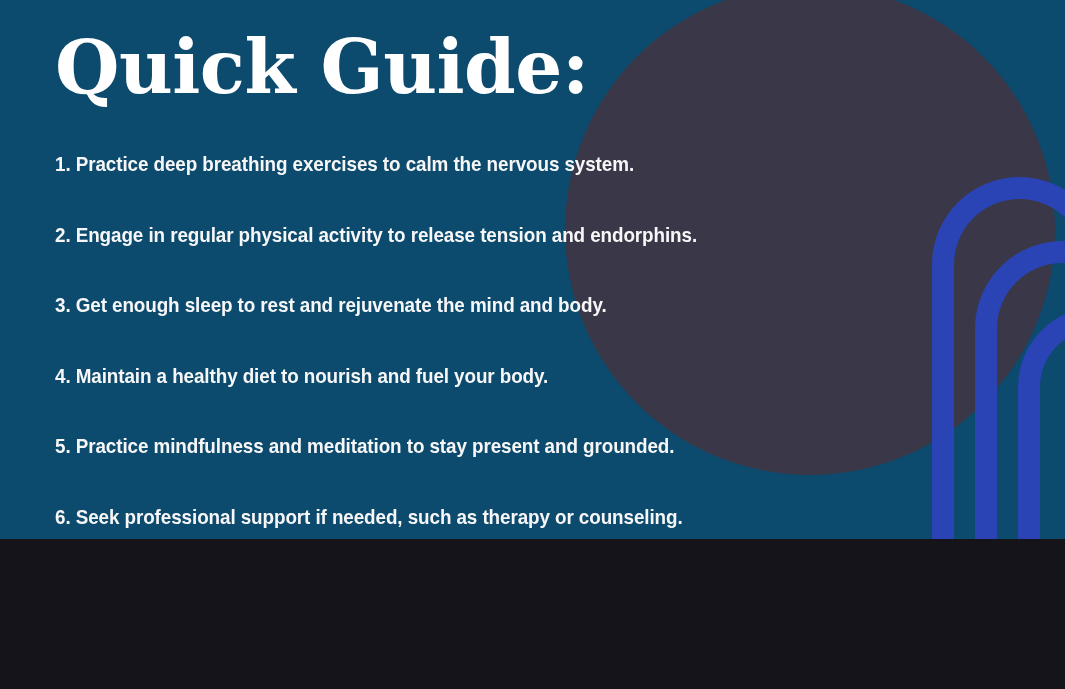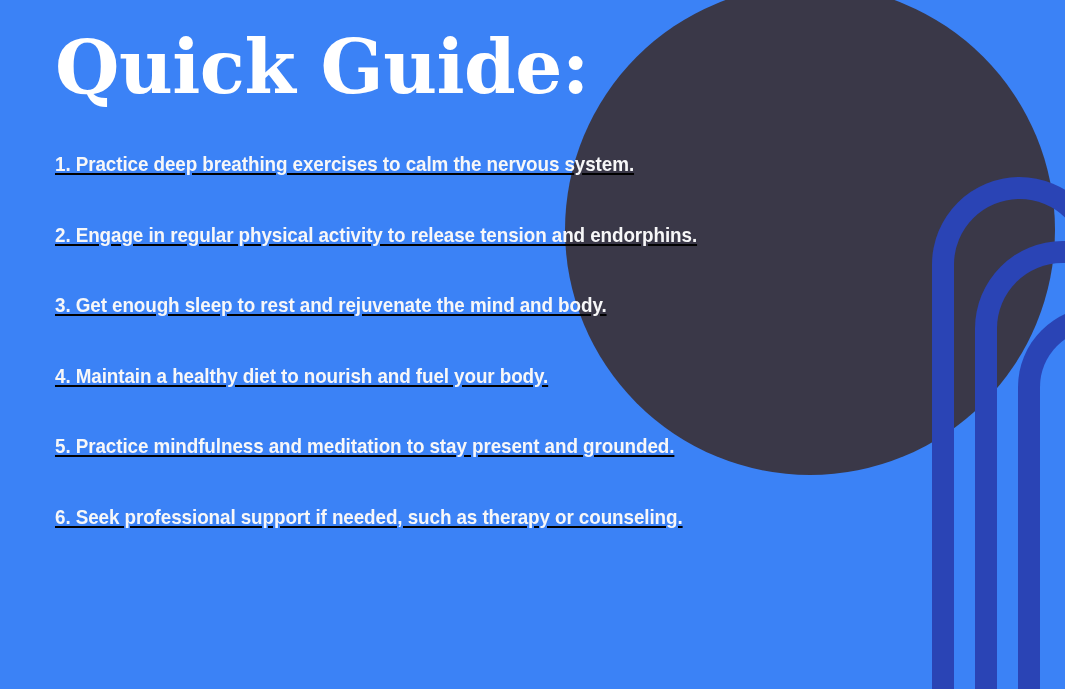--- a/index.html
+++ b/index.html
@@ -4,23 +4,23 @@
 <style>
   * { margin:0; padding:0; box-sizing:border-box; }
   html,body { background:#15141a; }
   body {
     font-family:"Liberation Sans", sans-serif;
     -webkit-font-smoothing:antialiased;
   }
   #poster {
     position:relative;
     width:1065px;
-    height:689px;
+    height:539px;
     overflow:hidden;
-    background:#3b82f6;
+    background:#0c4a6e;
   }
 
   
   .bg-layer { position:absolute; inset:0; overflow:hidden; pointer-events:none; }
 
   .bg-circle {
     position:absolute;
     left:565px;
     top:-15px;
     width:490px;
@@ -83,21 +83,21 @@
   .poster-title {
     font-family:"DejaVu Serif","Liberation Serif",serif;
     font-weight:700;
     font-size:74px;
     line-height:1.08;
     color:#ffffff;
     letter-spacing:-0.5px;
     margin-bottom:44px;
   }
 
-  .tips-list { list-style:none;text-decoration:underline; }
+  .tips-list { list-style:none; }
 
   .tip-item {
     display:block;
     color:#f7f7f8;
     font-family:"Liberation Sans","DejaVu Sans",sans-serif;
     font-weight:700;
     font-size:20.5px;
     line-height:1.2;
     letter-spacing:-0.1px;
     margin-bottom:46px;

